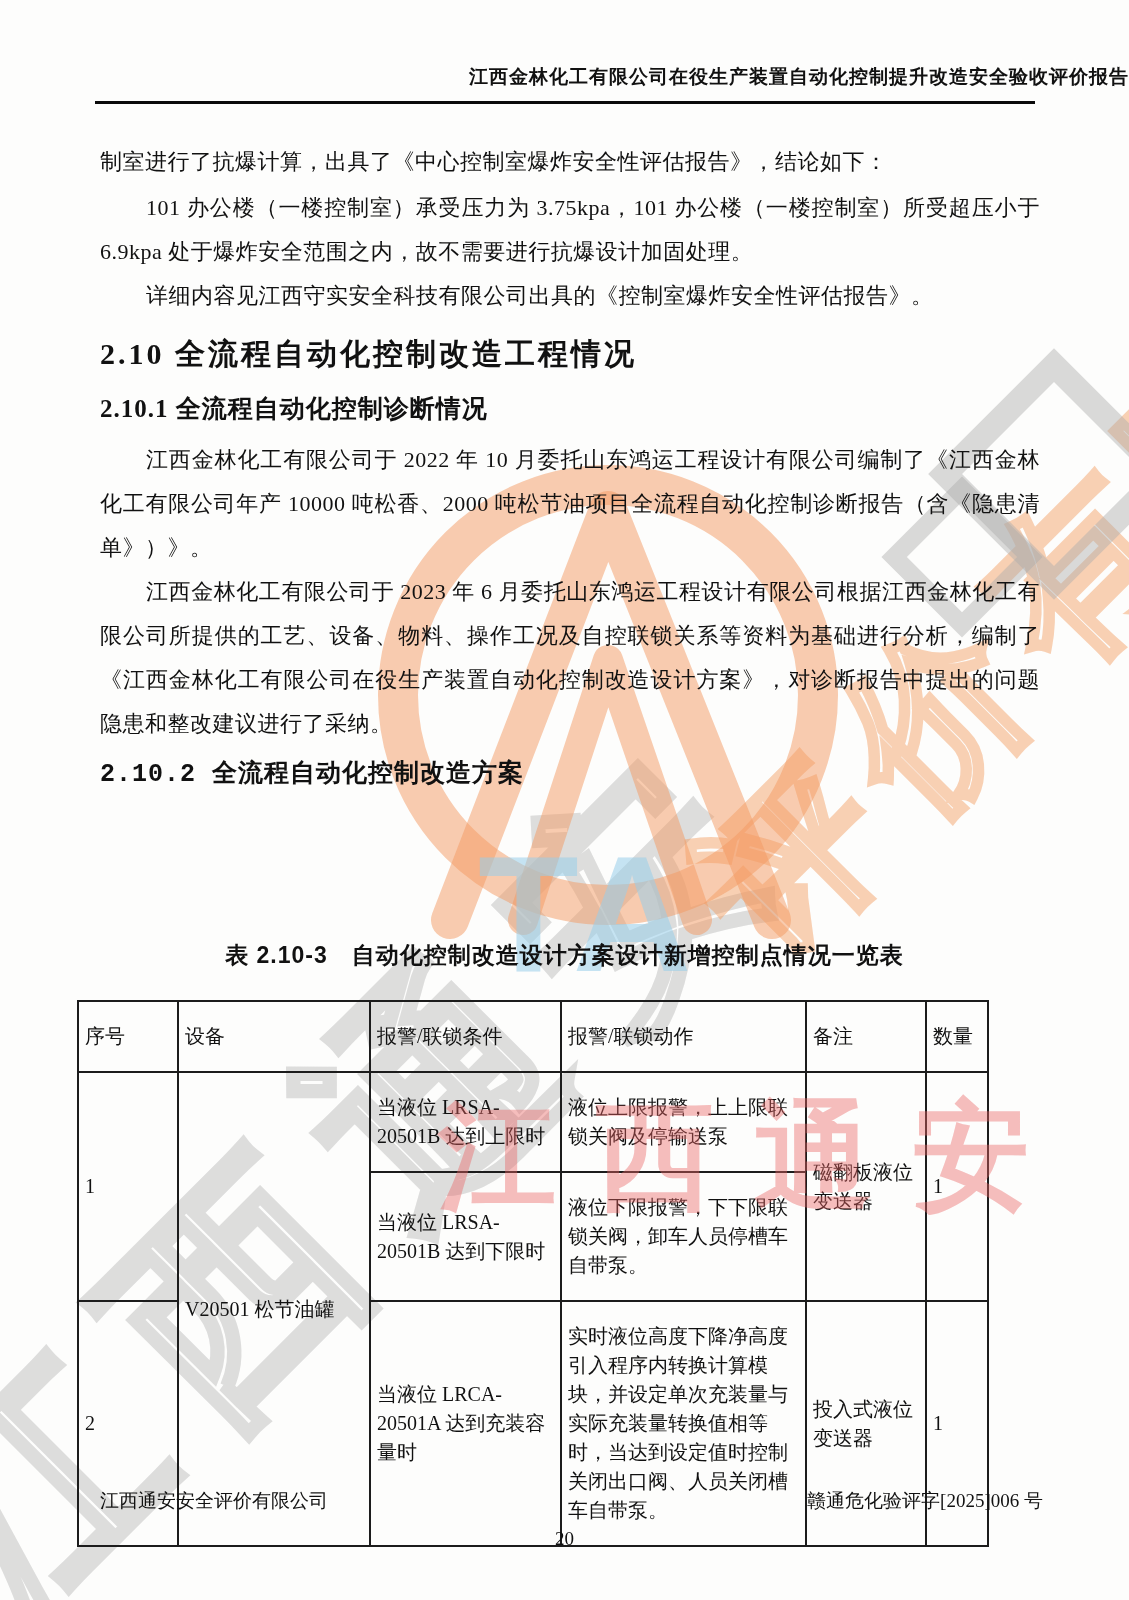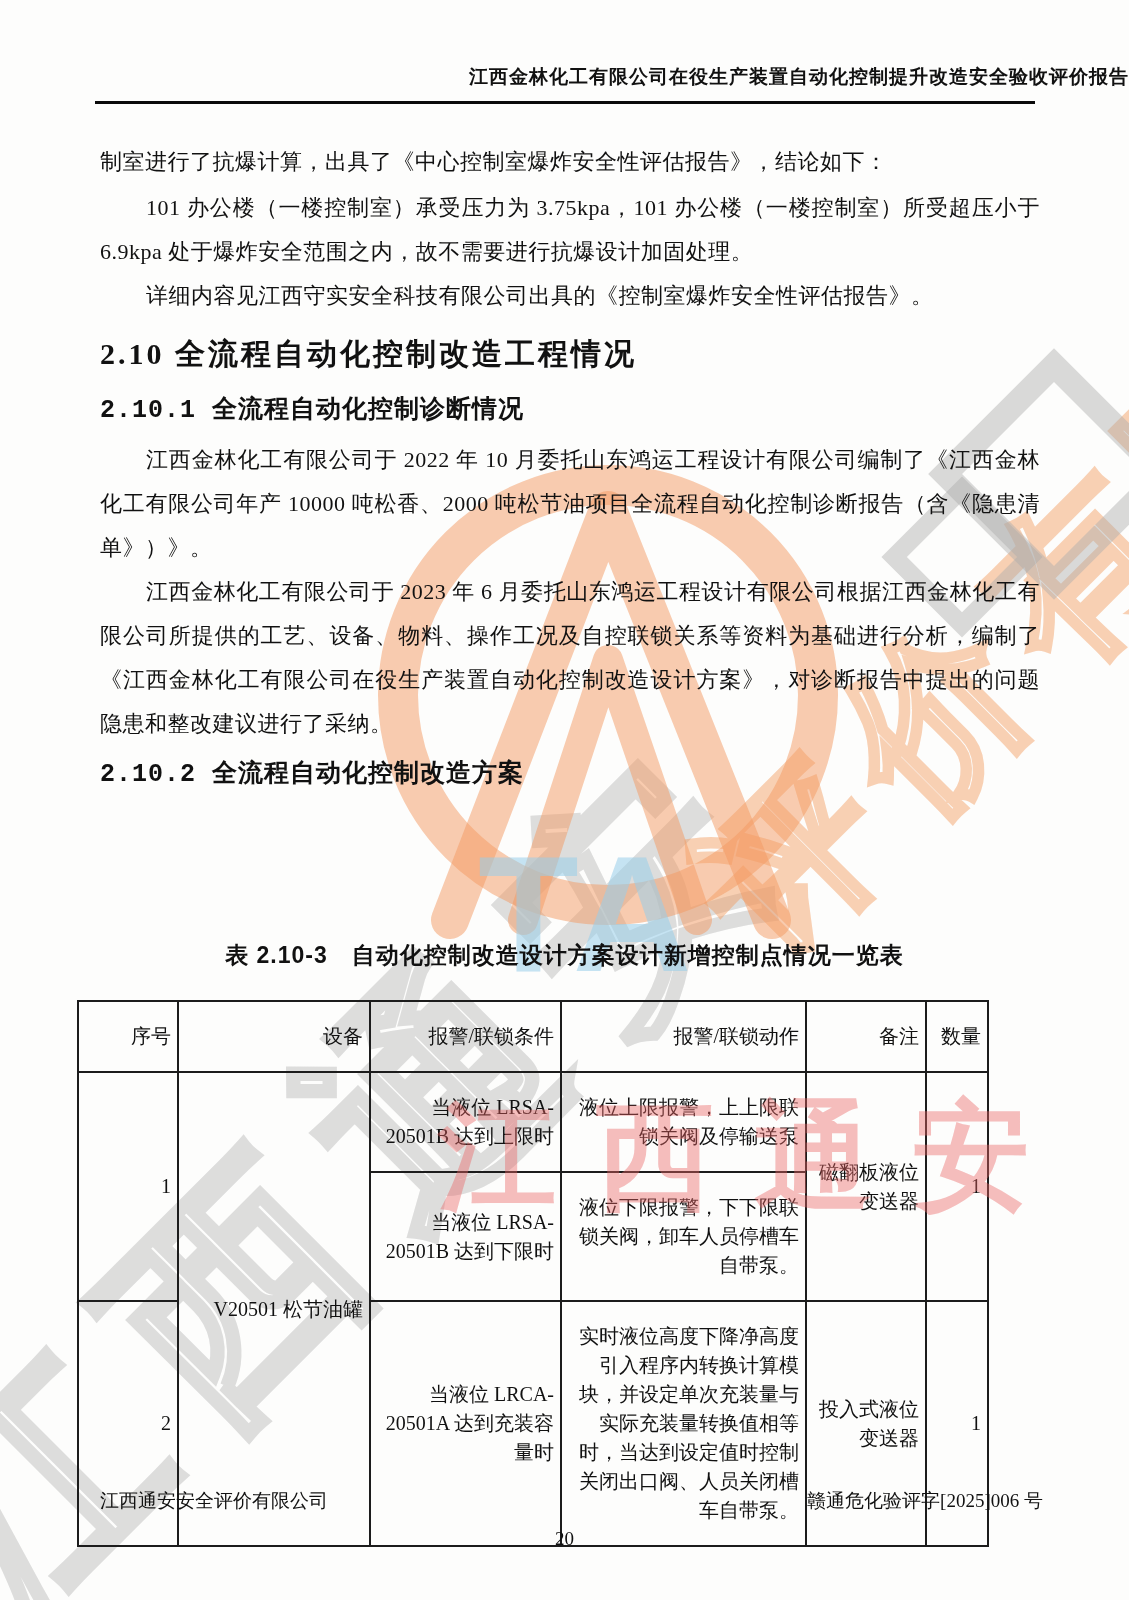--- a/index.html
+++ b/index.html
@@ -61,37 +61,37 @@
   }
   .indent{text-indent:46px;}
   .p1{top:140px;}
   .p2{top:186px;}
   .p3{top:274px;}
   .h210{
     left:100px;top:334px;width:940px;
     font-size:30px;font-weight:bold;letter-spacing:3px;
     font-family:"Liberation Serif", serif;
   }
-  .h2101{left:100px;top:392px;width:940px;font-size:25px;font-weight:bold;font-family:Liberation Mono, monospace;letter-spacing:1px;}
+  .h2101{left:100px;top:392px;width:940px;font-size:25px;font-weight:bold;font-family:Liberation Serif, serif;letter-spacing:1px;}
   .p4{top:438px;}
   .p5{top:570px;}
   .h2102{left:100px;top:756px;width:940px;font-size:25px;font-weight:bold;font-family:Liberation Mono, monospace;letter-spacing:1px;}
   .p6{top:804px;}
   .tbl-caption{
     left:0;top:940px;width:1129px;text-align:center;
     font-size:23px;font-weight:bold;font-family:"Liberation Sans", sans-serif;letter-spacing:1px;
   }
   table.main{
     position:absolute;left:77px;top:1000px;z-index:1;
     width:910px;border-collapse:collapse;table-layout:fixed;
     font-size:20px;line-height:1.45;
   }
   table.main td,table.main th{
     border:2px solid #1c1c1c;
-    text-align:right;vertical-align:middle;
+    text-align:left;vertical-align:middle;
     font-weight:normal;padding:20px 6px;
     background:transparent;
   }
   .footer-left{left:100px;top:1488px;font-size:19px;}
   .footer-center{left:0;top:1488px;width:1129px;text-align:center;font-size:19px;margin-top:40px;}
   .footer-right{left:0;top:1488px;width:1035px;text-align:right;font-size:19px;padding-left:8px;}
 </style>
 </head>
 <body>
 

